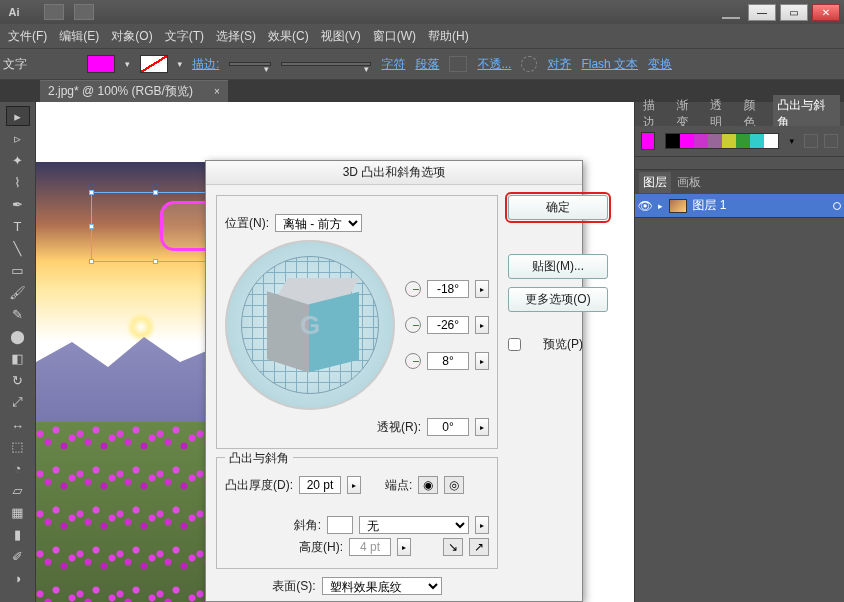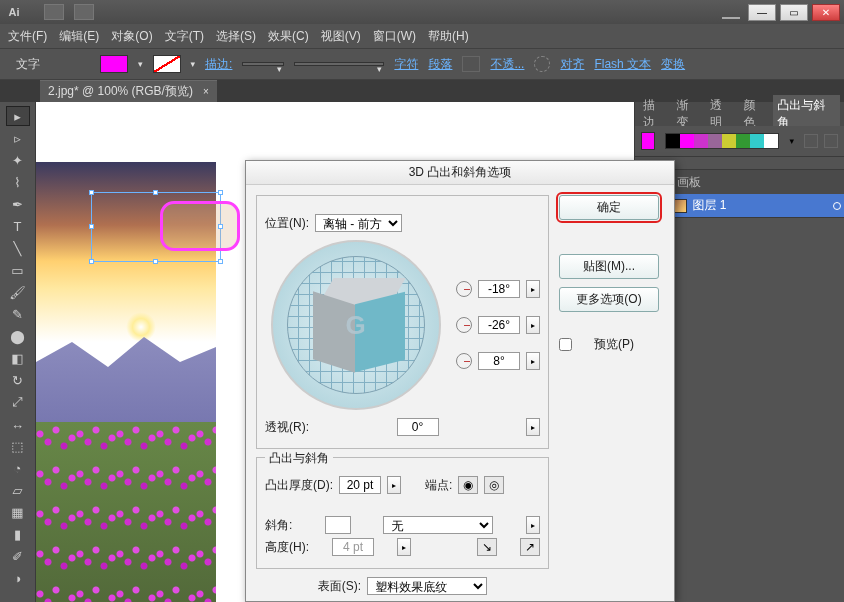--- a/index.html
+++ b/index.html
@@ -13,32 +13,32 @@
 .titlebar .spacer { flex: 1; }
 .winbtns { display: flex; gap: 4px; }
 .winbtn { width: 28px; height: 17px; border: 1px solid #888; background: linear-gradient(#f0f0f0,#d8d8d8); display: flex; align-items: center; justify-content: center; font-size: 10px; cursor: pointer; }
 .winbtn.close { background: linear-gradient(#ff8080,#d04040); color: #fff; border-color: #a03030; }
 
 
 .menubar { height: 24px; background: #535353; display: flex; align-items: center; padding: 0 8px; gap: 12px; color: #ddd; }
 .menubar span { cursor: pointer; }
 
 
-.ctrlbar { height: 32px; background: #535353; border-top: 1px solid #404040; border-bottom: 1px solid #404040; display: flex; align-items: center; padding: 0 16px; gap: 10px; color: #ddd; }
+.ctrlbar { height: 32px; background: #535353; border-top: 1px solid #404040; border-bottom: 1px solid #404040; display: flex; align-items: center; padding: 0 3px; gap: 10px; color: #ddd; }
 .swatch { width: 28px; height: 18px; border: 1px solid #333; }
 .swatch.magenta { background: #ff00ff; }
 .swatch.none { background: #fff; position: relative; }
 .swatch.none::after { content:''; position:absolute; left:0; top:0; right:0; bottom:0; background: linear-gradient(to top left, transparent 46%, red 46%, red 54%, transparent 54%); }
 .ctrlbar .link { color: #6bb4ff; text-decoration: underline; cursor: pointer; }
 .dropdown { border: 1px solid #333; background: #666; color: #ddd; padding: 1px 14px 1px 4px; position: relative; }
 .dropdown::after { content:'▾'; position:absolute; right:2px; top:1px; font-size:9px; }
 
 
 .doctab { height: 22px; background: #3a3a3a; display: flex; align-items: center; padding-left: 40px; }
-.doctab .tab { background: #5a5a5a; padding: 2px 8px; color: #ddd; display: flex; align-items: center; gap: 10px; border-top: 1px solid #6a6a6a; }
+.doctab .tab { background: #5a5a5a; padding: 2px 8px; color: #ddd; display: flex; align-items: center; gap: 21px; border-top: 1px solid #6a6a6a; }
 .doctab .close { cursor: pointer; font-size: 10px; }
 
 
 .main { position: absolute; top: 102px; left: 0; right: 0; bottom: 0; display: flex; }
 
 
 .toolbox { width: 36px; background: #535353; border-right: 1px solid #3a3a3a; display: flex; flex-direction: column; align-items: center; padding-top: 4px; gap: 2px; }
 .tool { width: 24px; height: 20px; display: flex; align-items: center; justify-content: center; color: #ccc; cursor: pointer; font-size: 13px; }
 .tool.sel { background: #444; border: 1px solid #222; }
 
@@ -60,27 +60,27 @@
 .panel-tabs .ptab { padding: 2px 4px; cursor: pointer; }
 .panel-tabs .ptab.active { background: #5a5a5a; color: #fff; }
 .panel-body { background: #535353; padding: 6px; border-bottom: 1px solid #3a3a3a; }
 .swatches { display: flex; gap: 0; border: 1px solid #333; }
 .swatches div { width: 14px; height: 14px; }
 .layer-row { display: flex; align-items: center; gap: 6px; padding: 3px; background: #4878d0; color: #fff; }
 .layer-eye { width: 14px; height: 14px; display: flex; align-items: center; justify-content: center; }
 .layer-thumb { width: 18px; height: 14px; background: linear-gradient(135deg,#b07050,#ffd070); border: 1px solid #333; }
 
 
-.dialog { position: absolute; left: 205px; top: 160px; width: 430px; height: 442px; background: #f2f2f2; border: 1px solid #888; box-shadow: 2px 2px 8px rgba(0,0,0,0.4); margin-left: 40px; }
+.dialog { position: absolute; left: 205px; top: 160px; width: 378px; height: 442px; background: #f2f2f2; border: 1px solid #888; box-shadow: 2px 2px 8px rgba(0,0,0,0.4); }
 .dlg-title { height: 24px; background: linear-gradient(#fafafa,#e8e8e8); border-bottom: 1px solid #ccc; display: flex; align-items: center; justify-content: center; color: #222; font-size: 12px; }
 .dlg-body { padding: 10px; display: flex; gap: 10px; }
 .dlg-left { flex: 1; }
 .dlg-right { width: 105px; display: flex; flex-direction: column; gap: 8px; }
 .fieldset { border: 1px solid #bbb; padding: 8px; margin-bottom: 8px; background: #f2f2f2; }
-.row { display: flex; align-items: center; gap: 6px; margin: 4px 0; justify-content: space-between; }
+.row { display: flex; align-items: center; gap: 6px; margin: 4px 0; justify-content: flex-end; }
 .row label { color: #222; }
 select, input[type=text] { border: 1px solid #999; background: #fff; padding: 1px 3px; font-size: 12px; height: 18px; }
 .num-input { width: 42px; text-align: center; background: #fff; border: 1px solid #999; padding: 1px; }
 .spin { width: 14px; height: 18px; border: 1px solid #999; background: linear-gradient(#fff,#e8e8e8); display: flex; align-items: center; justify-content: center; font-size: 8px; cursor: pointer; }
 .btn { border: 1px solid #8aa; background: linear-gradient(#fff,#e8f0f0); padding: 3px 0; text-align: center; cursor: pointer; border-radius: 3px; color: #222; width: 100px; }
 .btn.highlight { outline: 2px solid #e02020; outline-offset: 1px; }
 .cube-view { width: 170px; height: 170px; border-radius: 50%; background: radial-gradient(circle,#e8f4f8,#b8d8e0 70%,#88b8c8); margin: 4px auto; position: relative; border: 2px solid #ccc; overflow:hidden;}
 .cube-grid { position:absolute; inset:14px; border-radius:50%; background: repeating-linear-gradient(0deg,transparent,transparent 10px,#4080a0 10px,#4080a0 11px), repeating-linear-gradient(90deg,transparent,transparent 10px,#4080a0 10px,#4080a0 11px); opacity:0.5; border:1px solid #406880;}
 .cube { position: absolute; left: 40px; top: 36px; width: 90px; height: 94px; }
 .cube .top { position: absolute; left: 12px; top: 0; width: 72px; height: 30px; background: #d0d4d8; transform: skewX(-30deg); }

